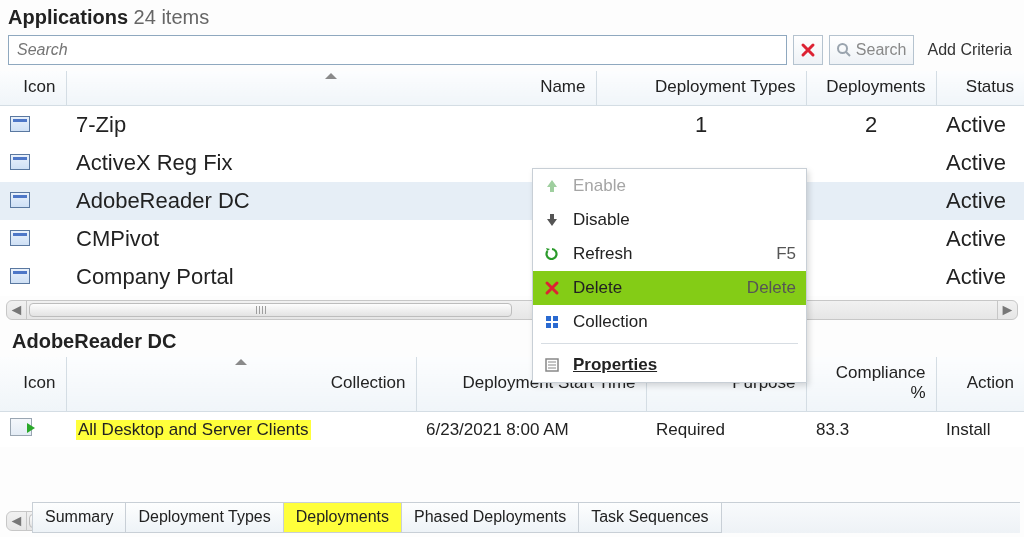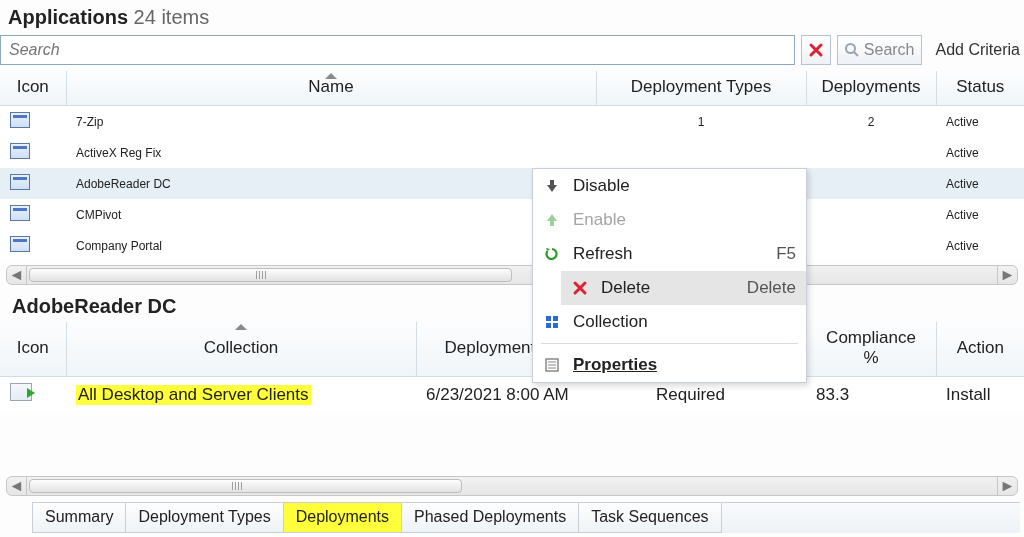--- a/index.html
+++ b/index.html
@@ -12,44 +12,44 @@
     width: 1024px; height: 537px;
     overflow: hidden;
   }
   .frame { width:1024px; height:537px; position:relative; }
 
   
   .hdr { padding:6px 8px 4px; font-size:20px; }
   .hdr .count { color:#666; }
 
   
-  .search-row { display:flex; align-items:center; gap:6px; padding:2px 0 6px; }
+  .search-row { display:flex; align-items:center; gap:6px; padding:2px 8px 6px; }
   .search-input {
     flex:1; height:30px; border:1px solid #8fa8bf; padding:2px 8px;
     font-style:italic; color:#888; font-size:16px; background:#fff;
   }
   .btn {
     height:30px; min-width:30px; border:1px solid #b5c3cf; background:linear-gradient(#fff,#eef2f6);
     display:flex; align-items:center; justify-content:center; gap:4px; padding:0 6px;
     color:#888; font-size:16px; cursor:default;
   }
   .btn svg { display:block; }
   .add-crit { color:#333; padding:0 4px 0 8px; }
 
   
   .tbl { width:100%; border-collapse:collapse; table-layout:fixed; }
   .tbl th {
-    text-align:center; font-weight:400; padding:6px 10px 8px; border-bottom:1px solid #d4dde4;
+    text-align:right; font-weight:400; padding:6px 10px 8px; border-bottom:1px solid #d4dde4;
     background:linear-gradient(#fcfdfe,#f0f5f9); font-size:17px; position:relative;
   }
   .tbl th.sort::after{
     content:""; position:absolute; top:2px; left:50%; transform:translateX(-50%);
     border-left:6px solid transparent; border-right:6px solid transparent; border-bottom:6px solid #8a8a8a;
   }
-  .tbl td { padding:6px 10px; font-size:12px; border-bottom:0; }
+  .tbl td { padding:6px 10px; font-size:22px; border-bottom:0; }
   .tbl tr.row td { background:#fff; }
   .tbl tr.row.selected td { background:#e6eef6; }
   .icon-cell { width:56px; }
   .app-icon {
     width:20px; height:16px; display:inline-block; position:relative;
     border:1px solid #5a78a0; background:linear-gradient(#e9f1fb,#cfe0f5);
   }
   .app-icon::after{
     content:""; position:absolute; left:2px; right:2px; top:2px; height:3px; background:#4e77c7;
   }
@@ -102,21 +102,21 @@
     font-size:17px;
   }
   .ctx .row {
     display:flex; align-items:center; height:34px; padding:0 10px 0 8px; gap:10px;
   }
   .ctx .row .ic { width:22px; display:flex; justify-content:center; }
   .ctx .row .lbl { flex:1; }
   .ctx .row .sc  { color:#555; }
   .ctx .sep { height:1px; background:#d7dde3; margin:4px 8px; }
   .ctx .row.disabled { color:#a5a5a5; }
-  .ctx .row.highlighted { background:#e5e5e5;margin-left:28px; }
+  .ctx .row.highlighted { background:#84cc16; }
   .ctx .row.bold .lbl { font-weight:700;text-decoration:underline; }
 
   .col-div { border-left:1px solid #d4dde4; }
 </style>
 </head>
 <body>
 <div class="frame">
 
 <div class="hdr">
   <b>Applications</b>
@@ -246,36 +246,36 @@
 
 <div class="tabbar">
   <div class="tab"><span>Summary</span></div>
   <div class="tab"><span>Deployment Types</span></div>
   <div class="tab active"><span>Deployments</span></div>
   <div class="tab"><span>Phased Deployments</span></div>
   <div class="tab"><span>Task Sequences</span></div>
 </div>
 
 <div class="ctx">
+  <div class="row disabled">
+    <span class="ic">
+          <svg width="16" height="16" viewBox="0 0 16 16">
+            <path d="M8 2 L13 9 L10 9 L10 14 L6 14 L6 9 L3 9 Z" fill="#9fcf9f"></path>
+          </svg>
+        </span>
+    <span class="lbl">Enable</span>
+    <span class="sc"></span>
+  </div>
   <div class="row">
     <span class="ic">
           <svg width="16" height="16" viewBox="0 0 16 16">
             <path d="M8 14 L13 7 L10 7 L10 2 L6 2 L6 7 L3 7 Z" fill="#555"></path>
           </svg>
         </span>
     <span class="lbl">Disable</span>
-    <span class="sc"></span>
-  </div>
-  <div class="row disabled">
-    <span class="ic">
-          <svg width="16" height="16" viewBox="0 0 16 16">
-            <path d="M8 2 L13 9 L10 9 L10 14 L6 14 L6 9 L3 9 Z" fill="#9fcf9f"></path>
-          </svg>
-        </span>
-    <span class="lbl">Enable</span>
     <span class="sc"></span>
   </div>
   <div class="row">
     <span class="ic">
           <svg width="16" height="16" viewBox="0 0 16 16">
             <path d="M8 3 A5 5 0 1 1 3.5 5" fill="none" stroke="#2a9a2a" stroke-width="2.2"></path>
             <path d="M2 2 L3.5 5 L6 3 Z" fill="#2a9a2a"></path>
           </svg>
         </span>
     <span class="lbl">Refresh</span>

